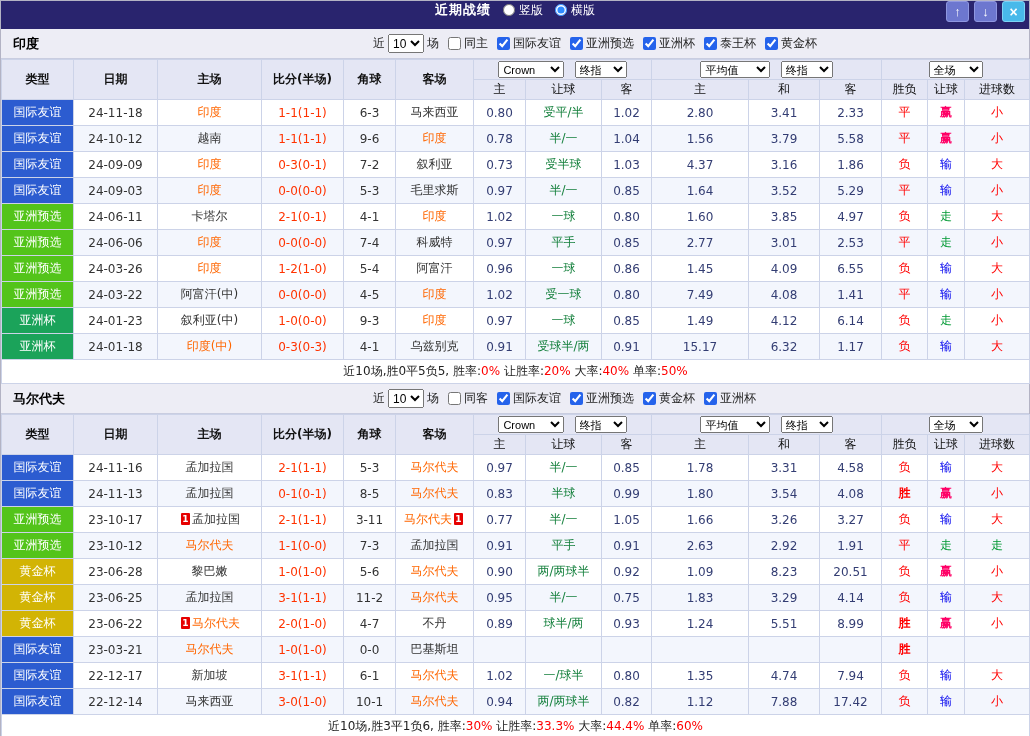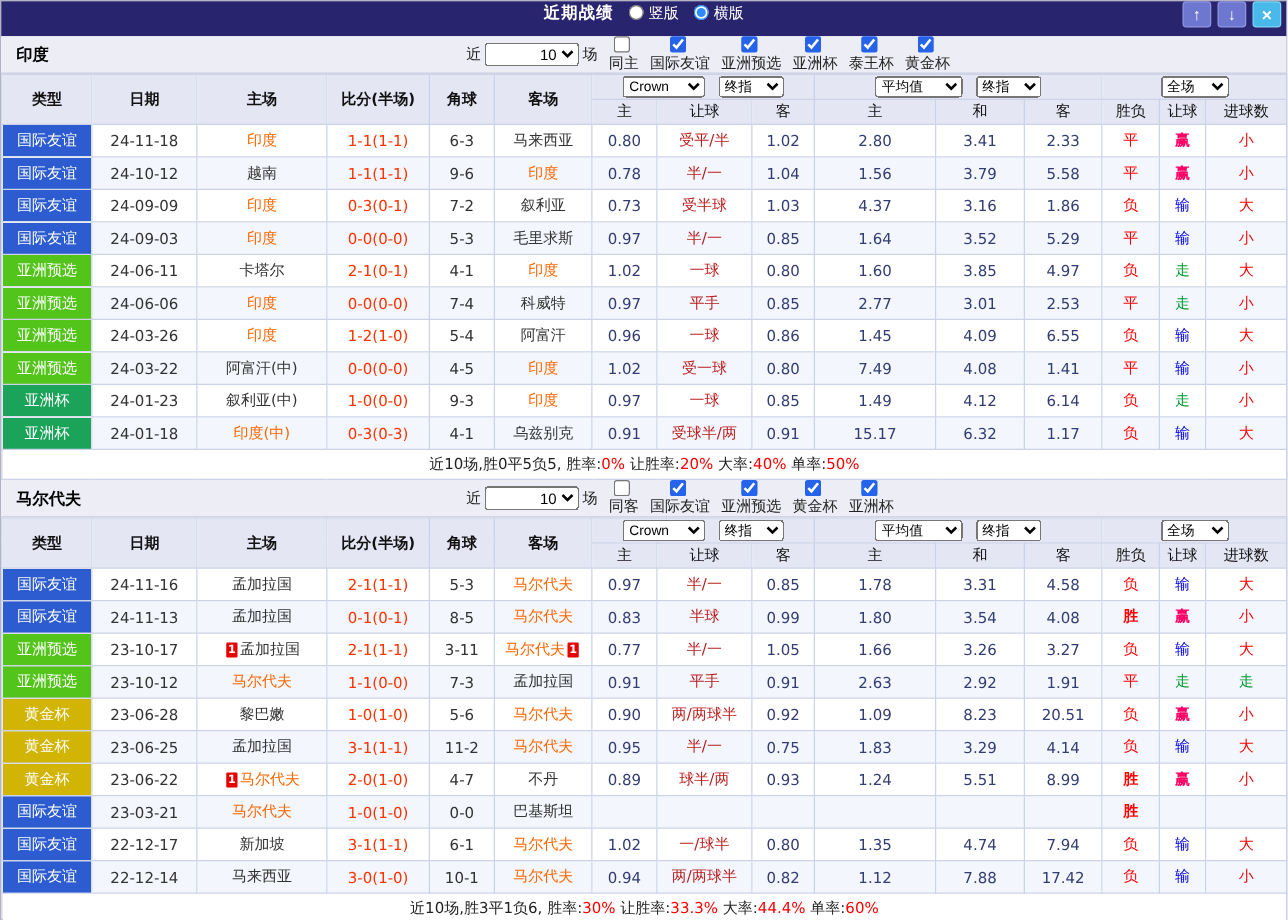--- a/index.html
+++ b/index.html
@@ -15,40 +15,40 @@
   .radio-opt{display:inline-flex;align-items:center;gap:4px;cursor:pointer;font-size:12px;}
   .radio-opt input{margin:0;width:12px;height:12px;accent-color:#2e8bff;}
   .win-controls{margin-left:auto;display:flex;gap:5px;padding-right:4px;z-index:2;}
   .wbtn{width:23px;height:21px;border:1px solid #8f97e0;background:#6d77cf;color:#fff;font-size:13px;line-height:1;padding:0;cursor:pointer;border-radius:3px;font-weight:bold;}
   .wbtn.close{background:#49b9ea;border-color:#7ed4f5;font-size:14px;}
 
   
   .section-bar{height:30px;background:#ededf5;border-bottom:1px solid #c9cde0;position:relative;display:flex;align-items:center;}
   .team-name{position:absolute;left:12px;font-weight:bold;color:#000;font-size:13px;}
   .filters{position:absolute;left:372px;display:flex;align-items:center;white-space:nowrap;color:#222;}
-  .filters select{font-size:12px;height:19px;margin:0 3px;padding-left:39px;}
-  .filters label{display:inline-flex;align-items:center;margin-left:9px;cursor:pointer;flex-direction:column;}
+  .filters select{font-size:12px;height:19px;margin:0 3px;}
+  .filters label{display:inline-flex;align-items:center;margin-left:9px;cursor:pointer;}
   .filters input[type=checkbox]{width:13px;height:13px;margin:0 3px 0 0;accent-color:#2563eb;}
 
   
   table.results{border-collapse:collapse;table-layout:fixed;width:100%;}
   .results th,.results td{border:1px solid #ccd3e8;text-align:center;padding:0 1px;overflow:hidden;white-space:nowrap;}
   .results thead th{background:#e4e6f4;height:20px;font-weight:bold;color:#111;font-size:12px;}
   .results thead tr:last-child th{font-weight:normal;}
   .selcell select{font-size:11px;height:17px;vertical-align:middle;margin:0 3px;}
   .sel-book{width:66px;}
   .sel-final{width:52px;font-family:Liberation Serif, serif;}
   .sel-avg{width:70px;}
   .sel-scope{width:54px;}
   .results tbody td{height:26px;font-size:12px;color:#333;background:#fff;}
   .results tbody tr.alt td{background:#f3f6fd;}
   .results td.type{color:#fff;padding:0;}
   .results td.score{color:#ff3300;}
   .results td.odds{color:#333d73;}
-  .results td.line{color:#b91c1c;}
+  .results td.line{color:#15803d;}
   .subject{color:#ff6600;}
   .card{display:inline-block;background:#e60000;color:#fff;font-size:9px;font-weight:bold;line-height:12px;width:9px;height:12px;border-radius:1px;margin:0 2px;vertical-align:1px;}
   .results tfoot td{height:24px;background:#fff;font-size:12px;color:#222;border:1px solid #ccd3e8;}
   .results tfoot .red{color:#ff0000;}
 </style>
 </head>
 <body>
 
 <div class="panel">
 

